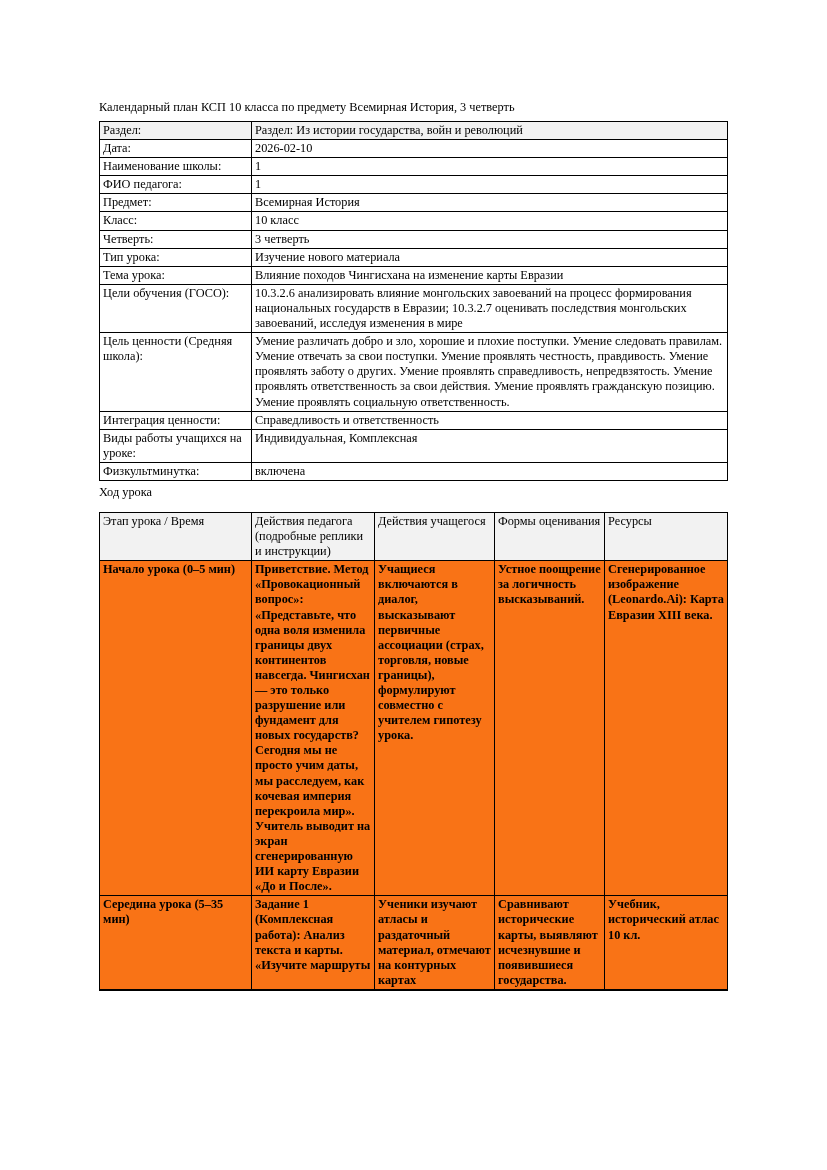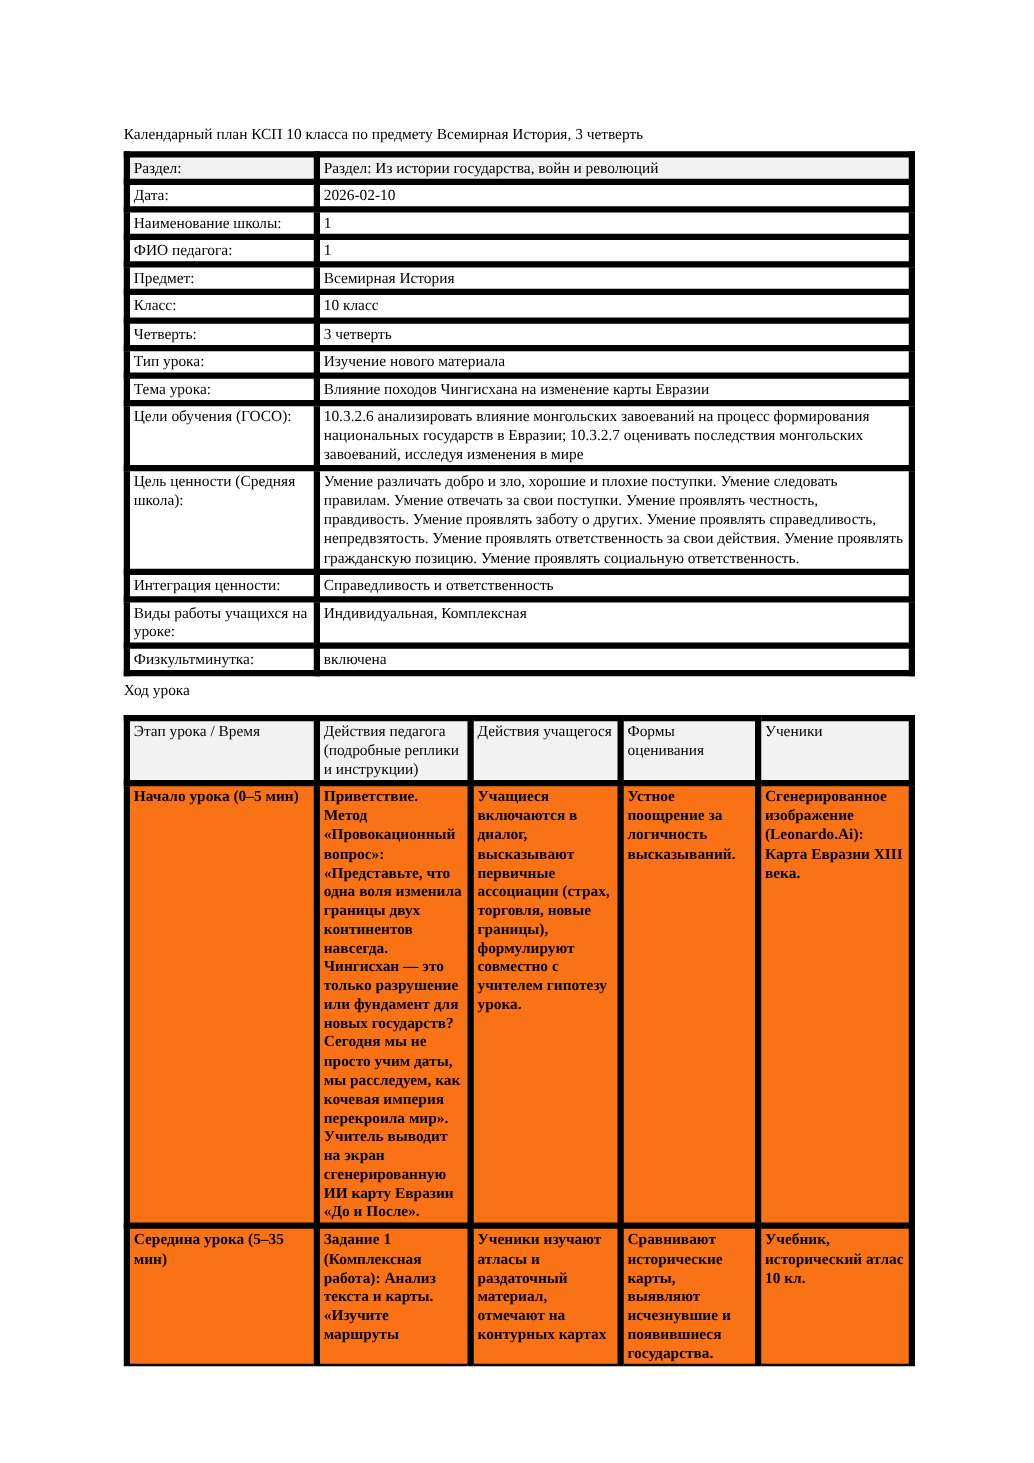--- a/index.html
+++ b/index.html
@@ -35,21 +35,21 @@
     margin: 4px 0 5px 0;
   }
   table {
     border-collapse: collapse;
     table-layout: fixed;
     width: 628px;
     font-size: 12.3px;
     line-height: 15.1px;
   }
   table td, table th {
-    border: 5px solid #000000;
+    border: 1px solid #000000;
     vertical-align: top;
     padding: 1px 3px 1px 3px;
     text-align: left;
     font-weight: normal;
     word-wrap: break-word;
     overflow-wrap: break-word;
   }
   
   .info-table col.c-label { width: 152px; }
   .info-table col.c-value { width: 476px; }
@@ -148,21 +148,21 @@
       <col class="f3">
       <col class="f4">
       <col class="f5">
     </colgroup>
     <thead>
         <tr>
           <td>Этап урока / Время</td>
           <td>Действия педагога (подробные реплики и инструкции)</td>
           <td>Действия учащегося</td>
           <td>Формы оценивания</td>
-          <td>Ученики</td>
+          <td>Ресурсы</td>
         </tr>
       </thead>
     <tbody>
         <tr>
           <td>Начало урока (0–5 мин)</td>
           <td>Приветствие. Метод «Провокационный вопрос»: «Представьте, что одна воля изменила границы двух континентов навсегда. Чингисхан — это только разрушение или фундамент для новых государств? Сегодня мы не просто учим даты, мы расследуем, как кочевая империя перекроила мир». Учитель выводит на экран сгенерированную ИИ карту Евразии «До и После».</td>
           <td>Учащиеся включаются в диалог, высказывают первичные ассоциации (страх, торговля, новые границы), формулируют совместно с учителем гипотезу урока.</td>
           <td>Устное поощрение за логичность высказываний.</td>
           <td>Сгенерированное изображение (Leonardo.Ai): Карта Евразии XIII века.</td>
         </tr>

